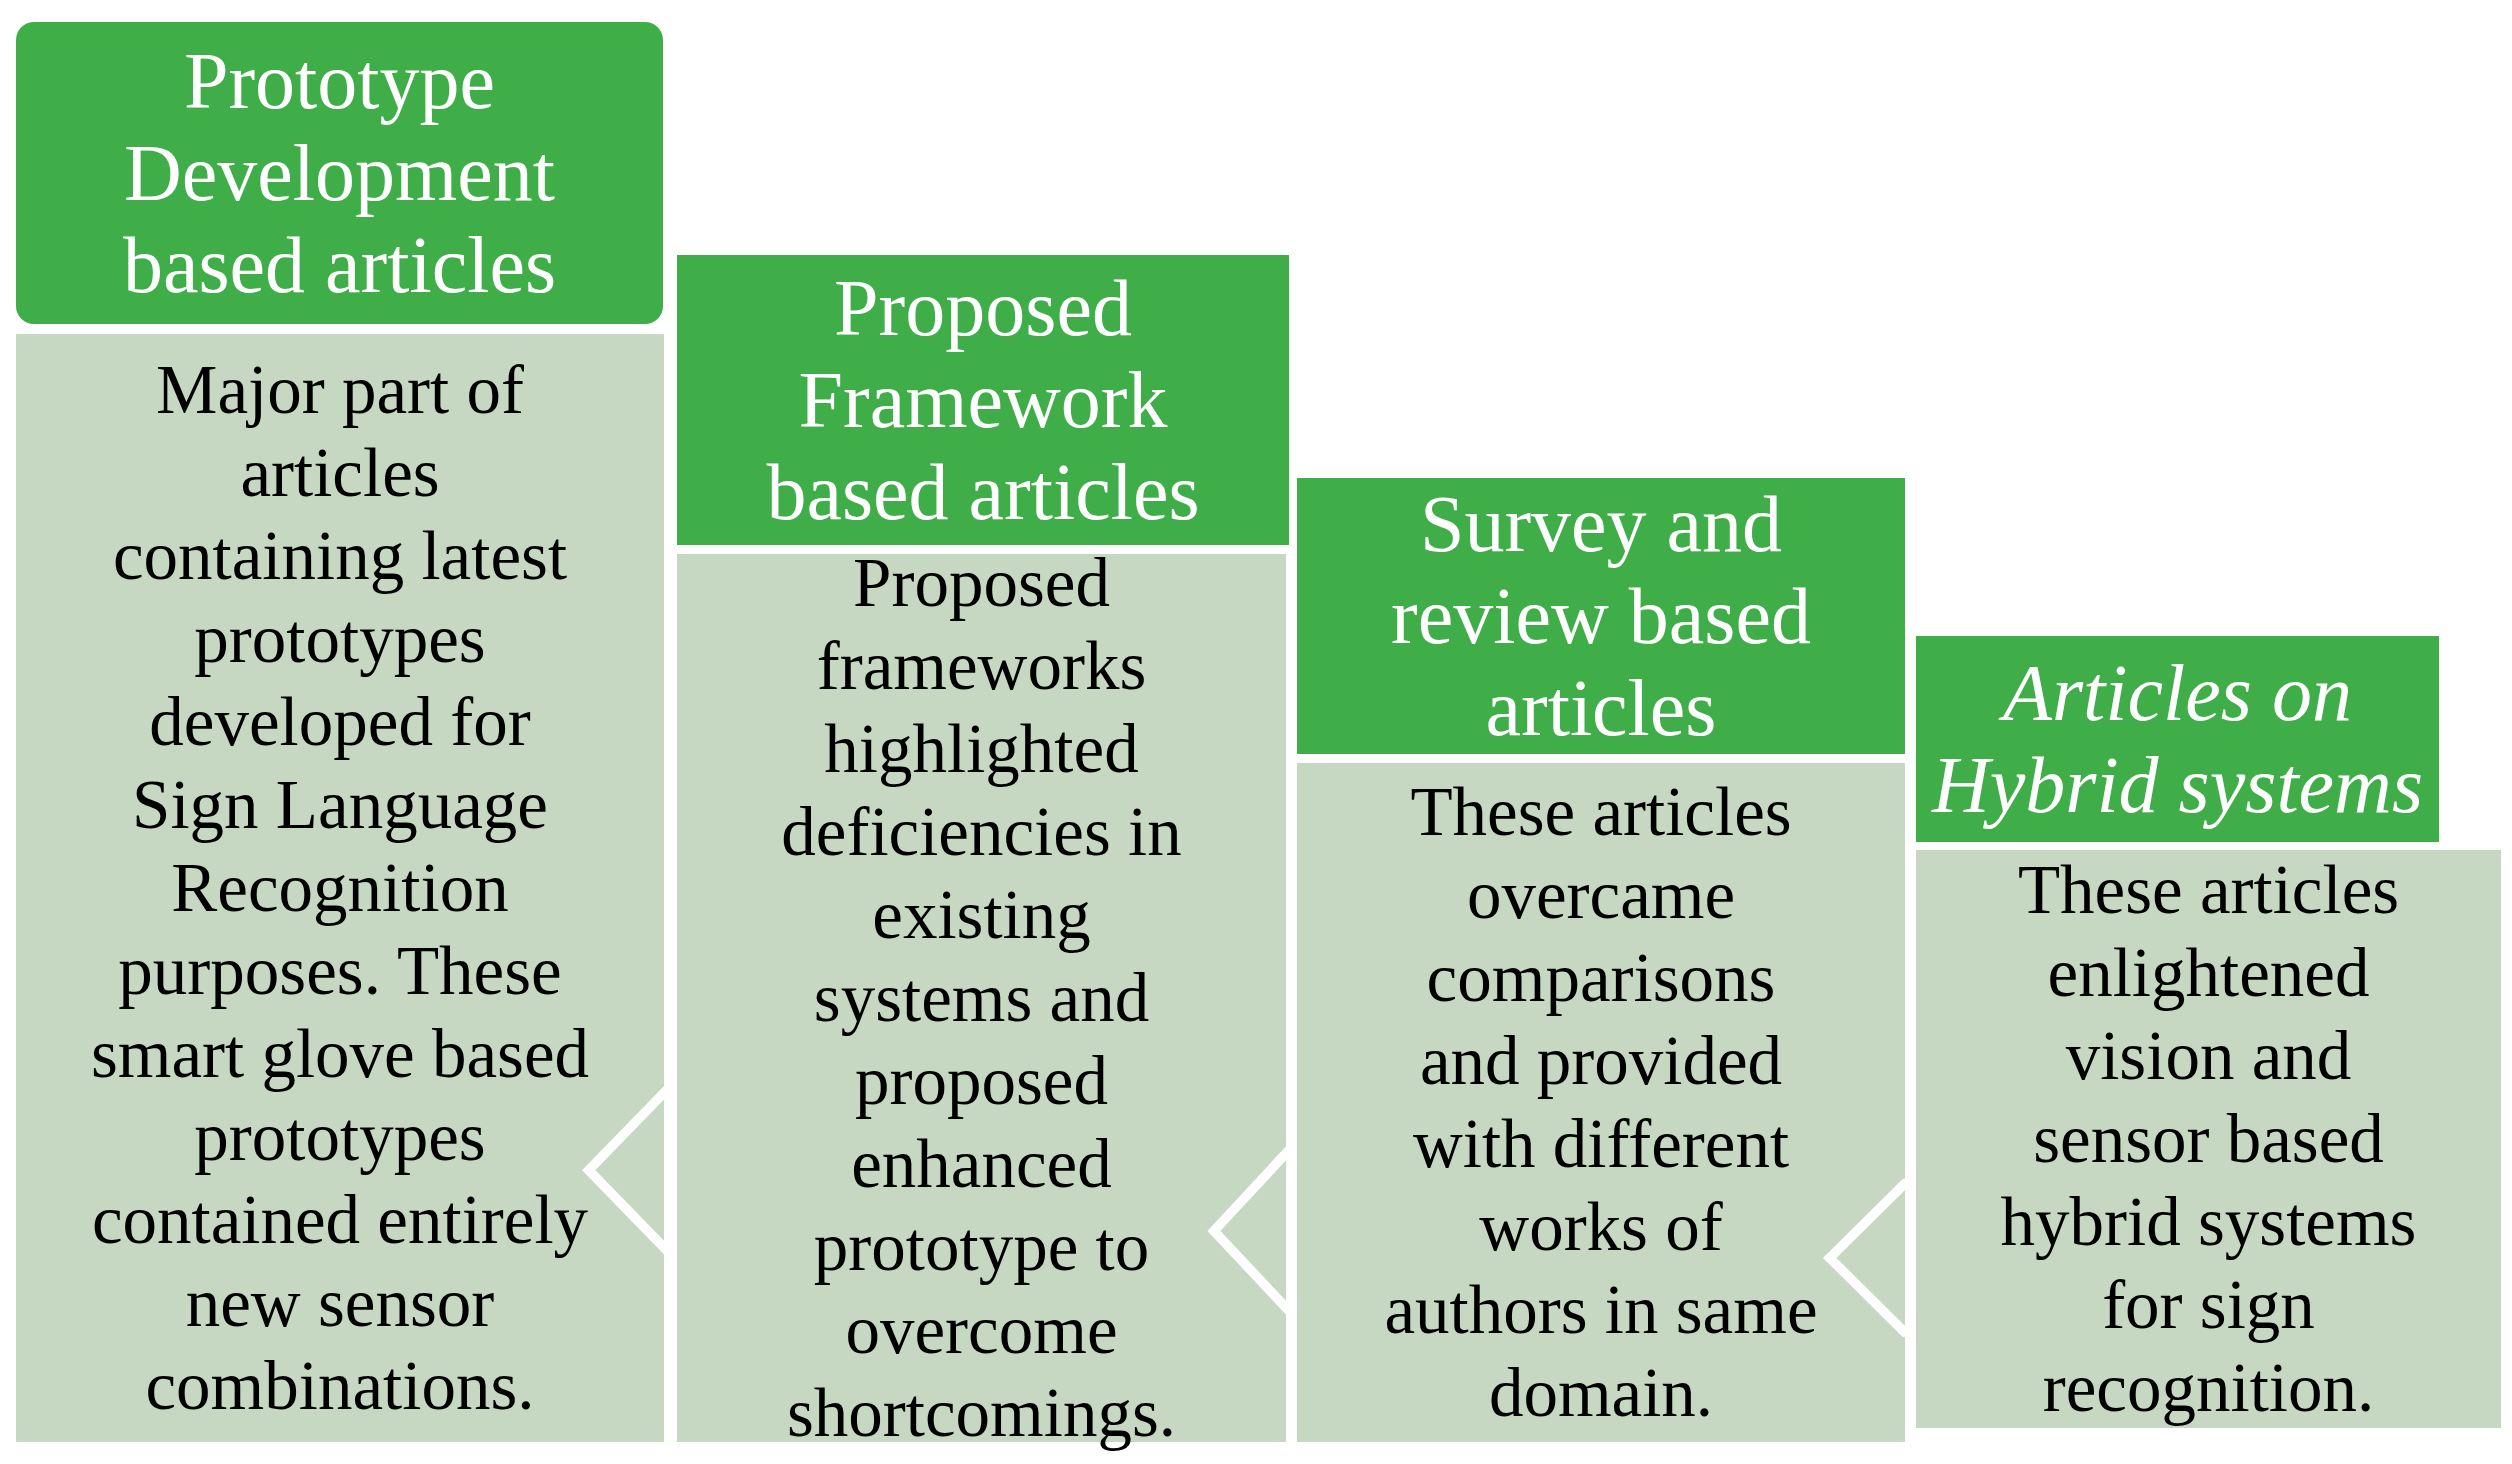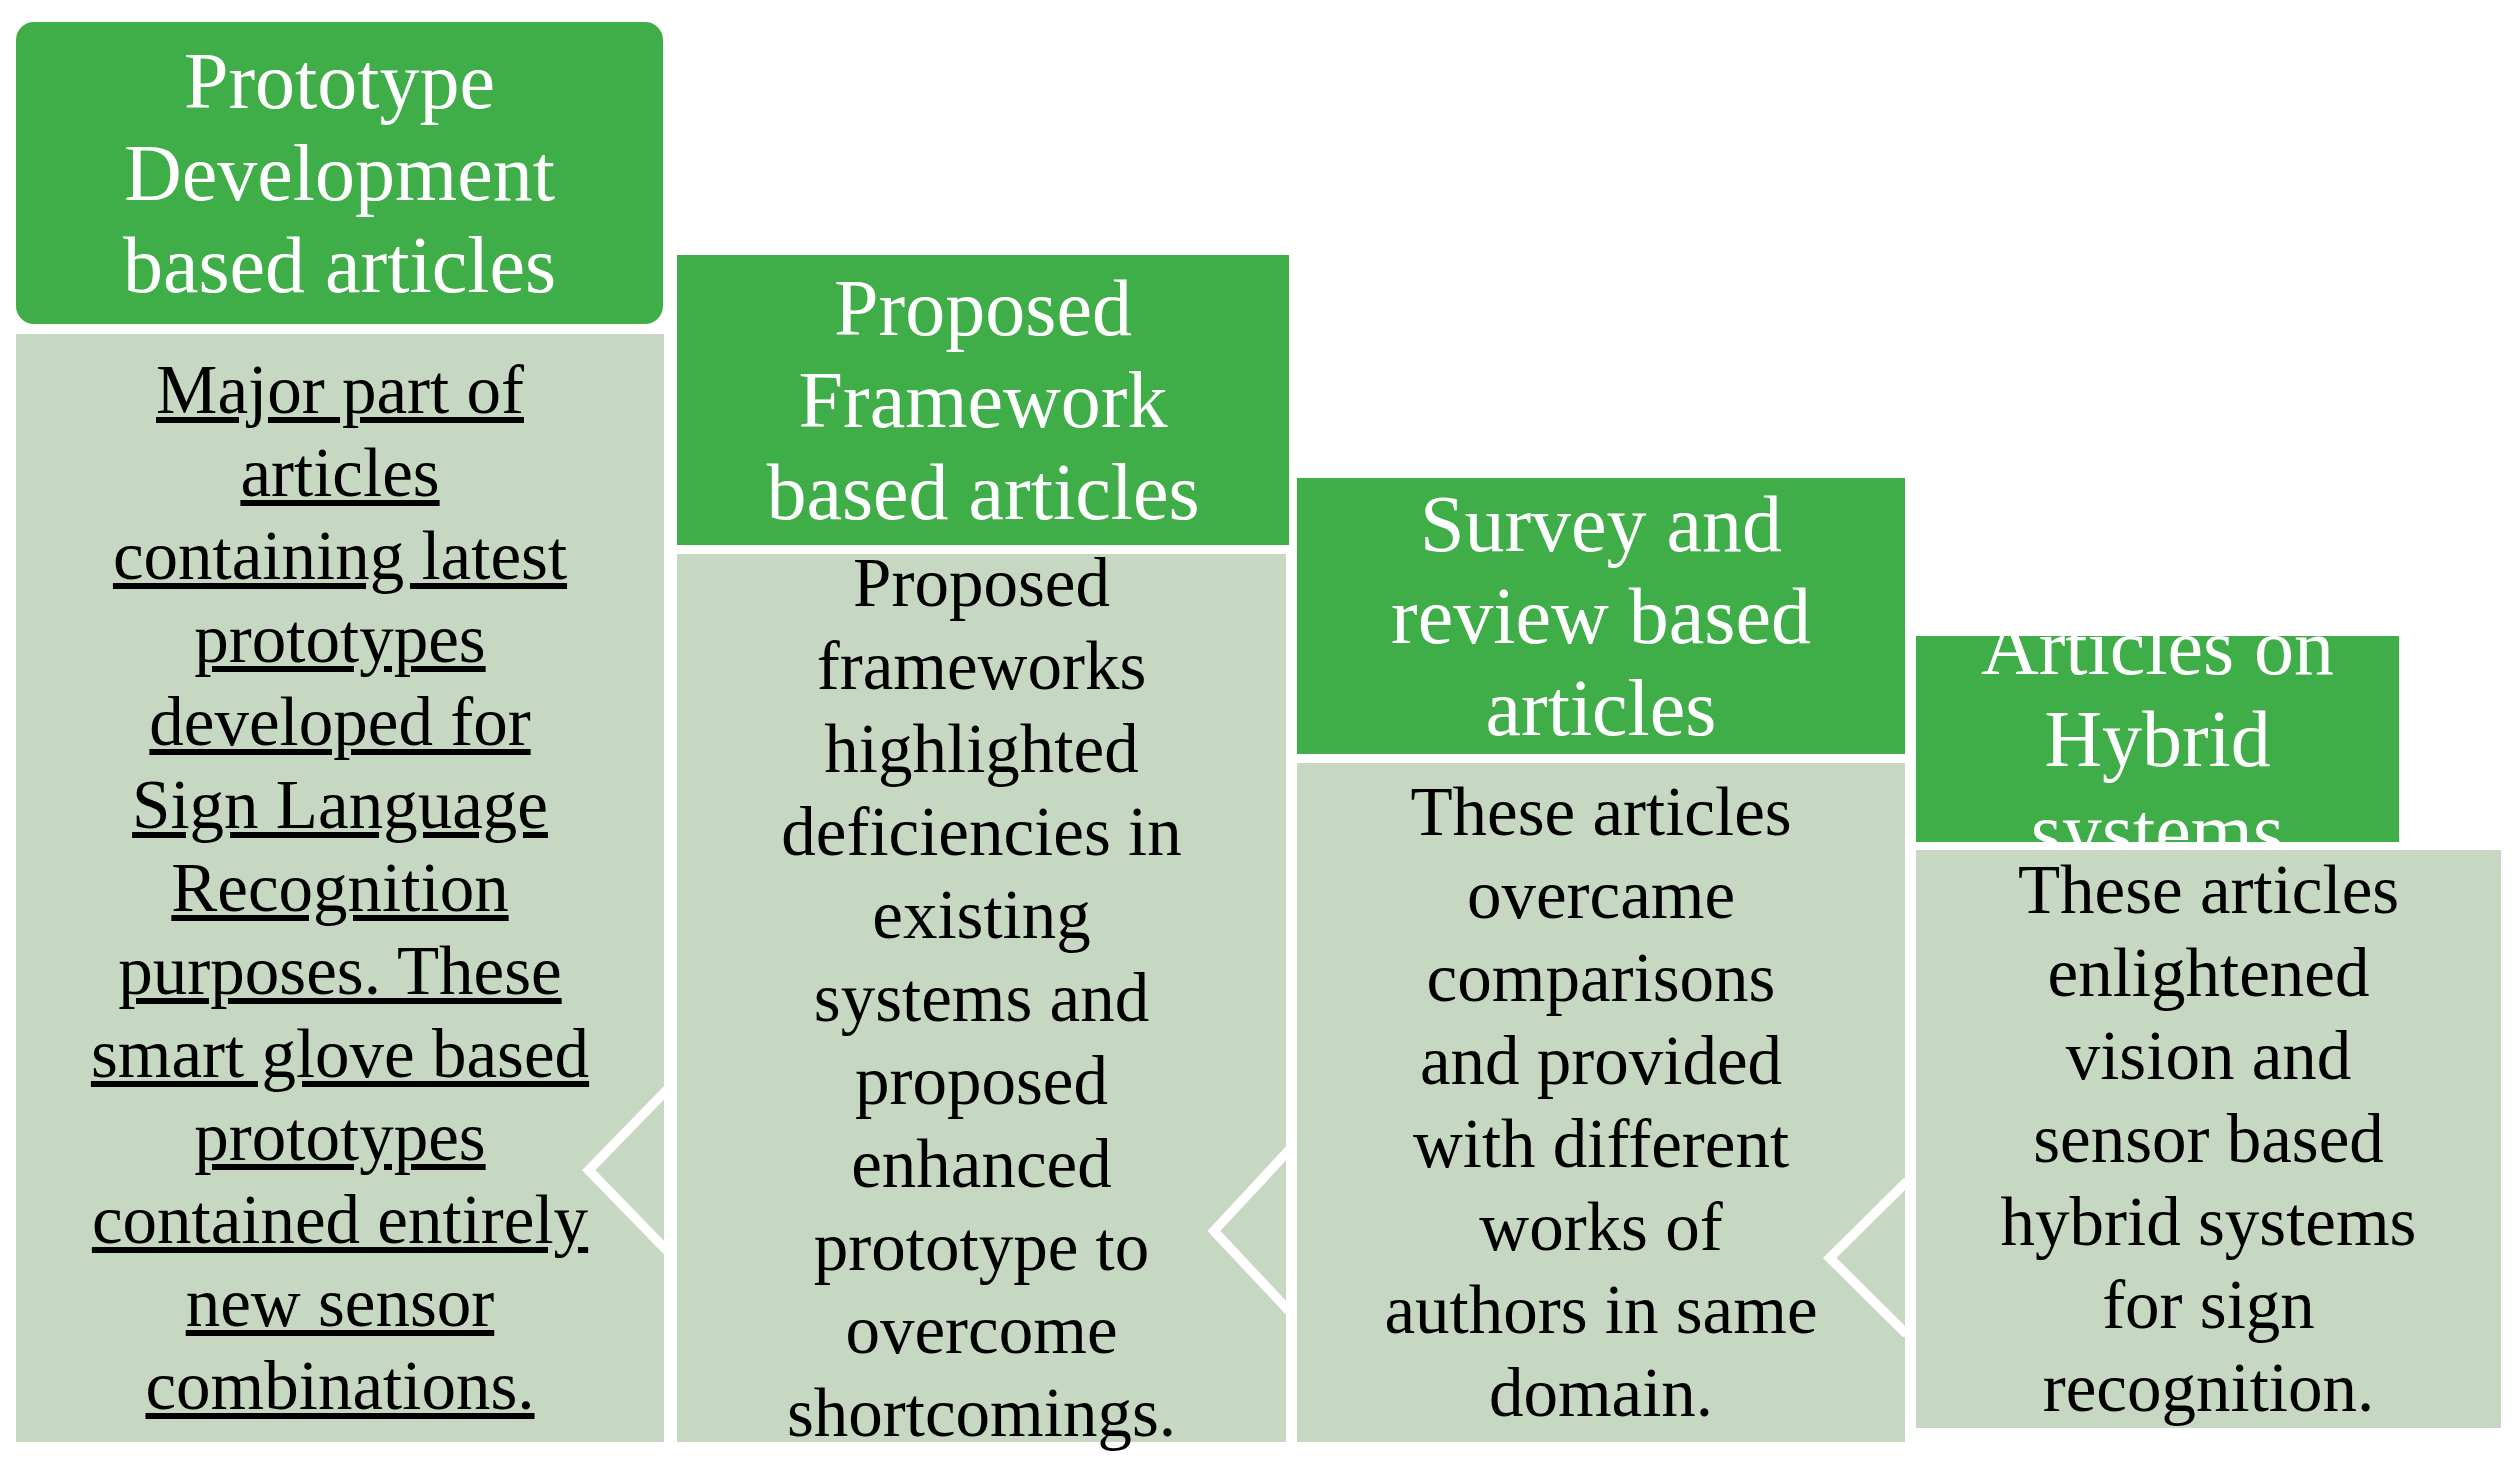--- a/index.html
+++ b/index.html
@@ -27,29 +27,29 @@
     line-height: 92px;
   }
   .colbody {
     background: var(--body-green, #c6d8c1);
     color: var(--body-text, #000000);
     font-size: 69px;
     line-height: 83px;
   }
   
   .c1h { left: 16px;   top: 22px;   width: 647px; height: 302px; border-radius: 18px; }
-  .c1b { left: 16px;   top: 334px;  width: 648px; height: 1108px; text-decoration: underline; }
+  .c1b { left: 16px;   top: 334px;  width: 648px; height: 1108px; }
   
   .c2h { left: 677px;  top: 255px;  width: 612px; height: 290px; }
   .c2b { left: 677px;  top: 554px;  width: 609px; height: 888px; }
   
   .c3h { left: 1297px; top: 478px;  width: 608px; height: 276px; }
   .c3b { left: 1297px; top: 763px; width: 608px; height: 679px; }
   
-  .c4h { left: 1916px; top: 636px;  width: 483px; height: 206px; }
+  .c4h { left: 1916px; top: 636px;  width: 523px; height: 206px; font-style: italic; }
   .c4b { left: 1916px; top: 850px; width: 585px; height: 578px; }
 
   .chevrons {
     position: absolute;
     left: 0; top: 0;
     width: 2512px; height: 1465px;
     pointer-events: none;
   }
   .chevrons polyline {
     fill: none;

